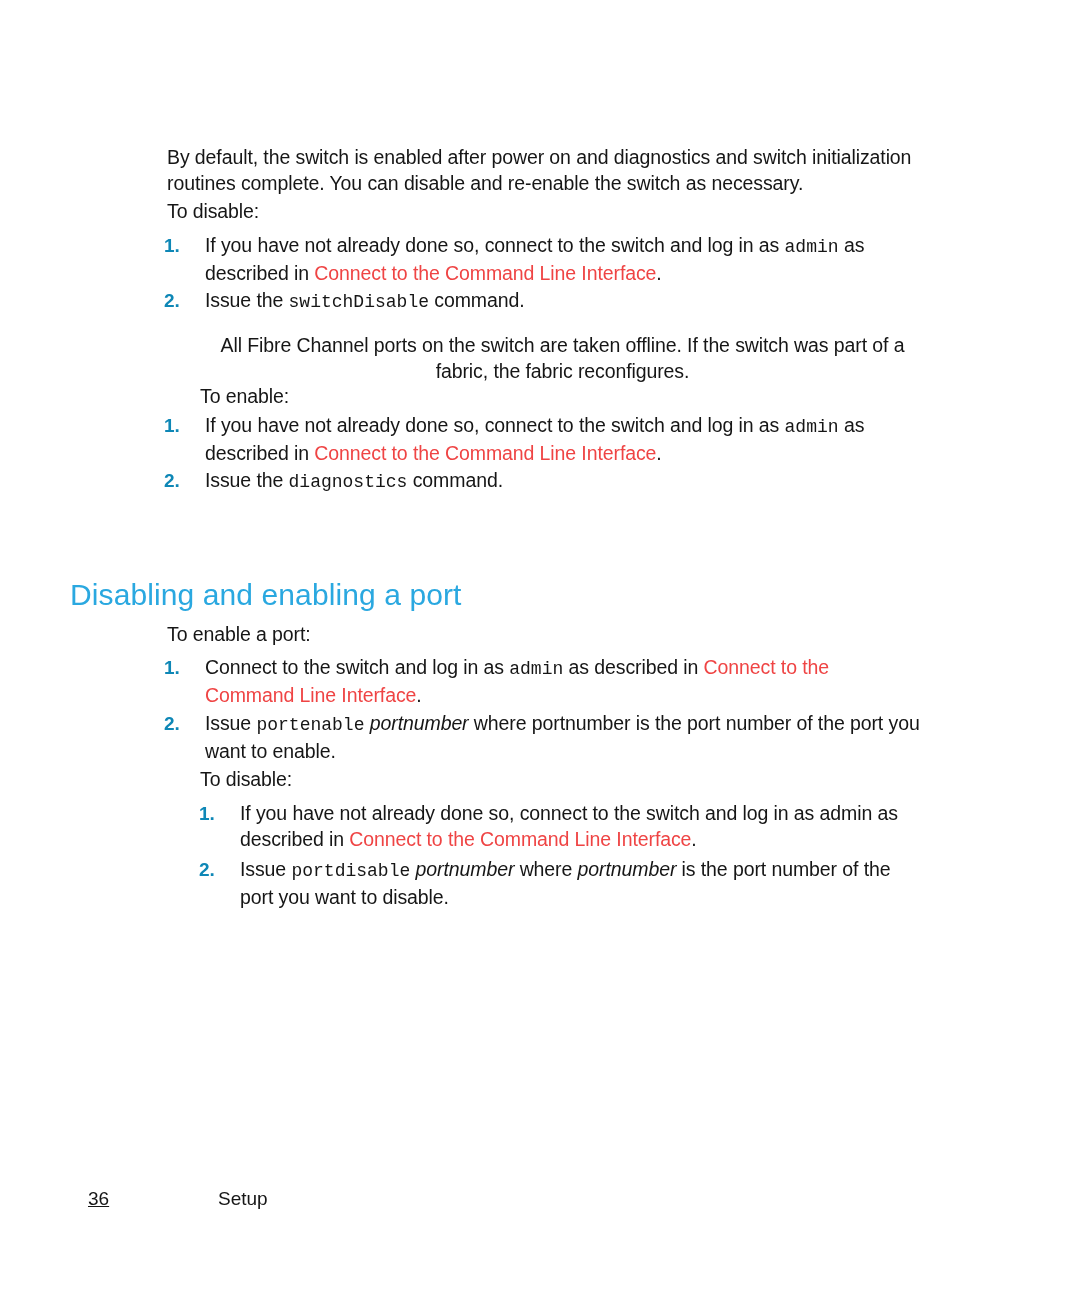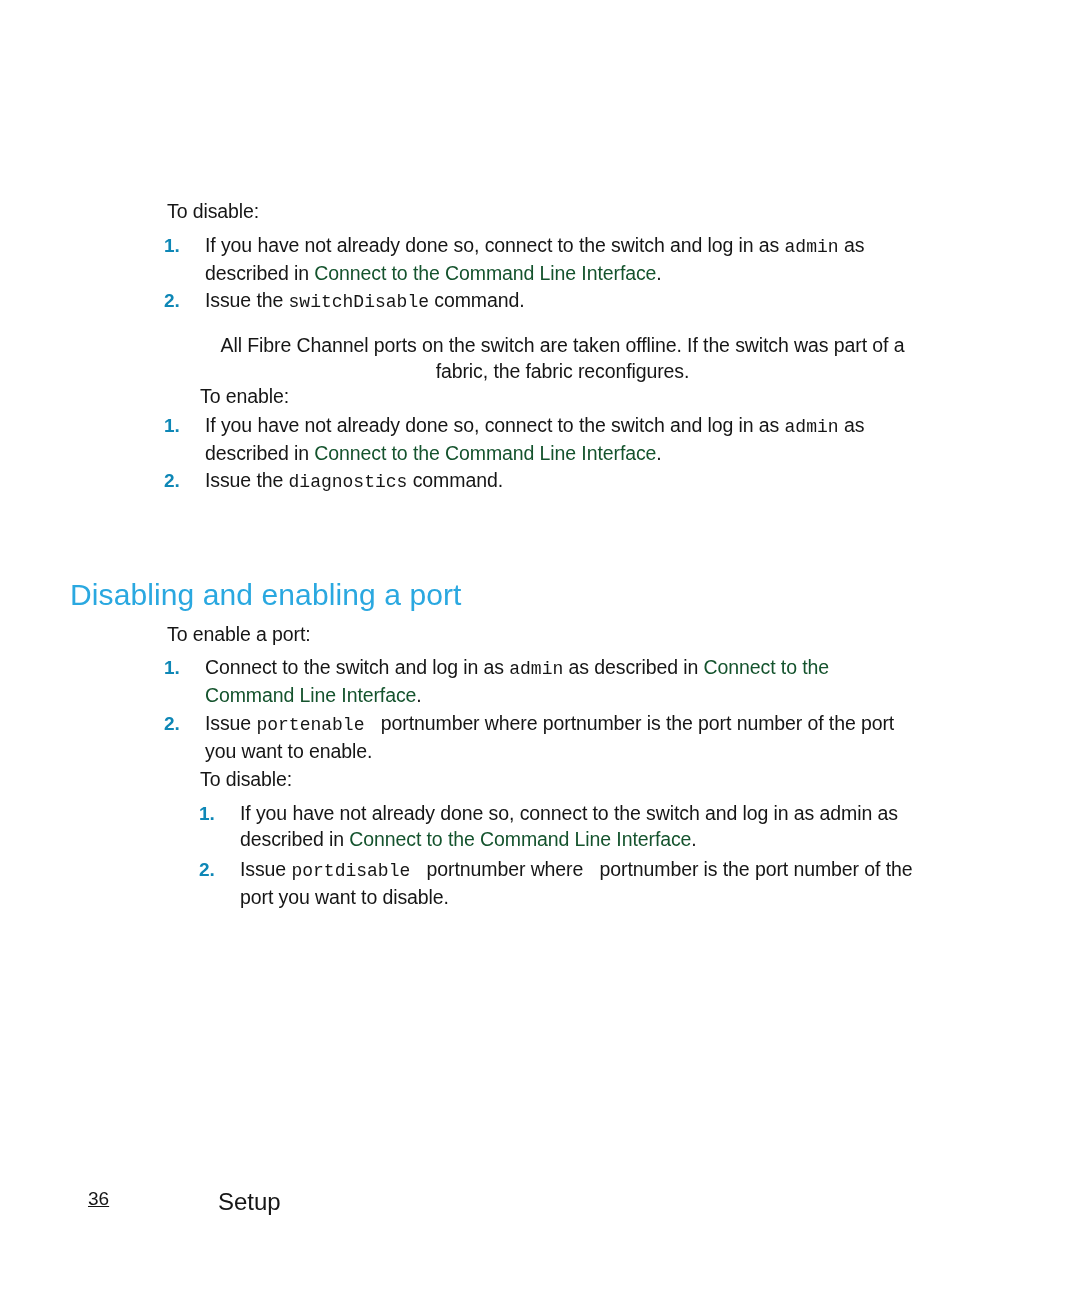--- a/index.html
+++ b/index.html
@@ -70,50 +70,51 @@
 
   
   .mono {
     font-family: "Liberation Mono", "DejaVu Sans Mono", monospace;
     font-size: 18px;
     letter-spacing: 0px;
     color: #161616;
     margin-top: 15px;
   }
   .lnk {
-    color: #14532d;
+    color: #ef4444;
   }
   .ital {
-    margin-left: 11px;
+    font-style: italic;
   }
 
   
   .footer-pageno {
     position: absolute;
     left: 88px;
     top: 1188px;
     font-size: 19px;
     color: #161616;
     text-decoration: underline;
   }
   .footer-label {
     position: absolute;
     left: 218px;
     top: 1188px;
-    font-size: 24px;
+    font-size: 19px;
     color: #161616;
     text-align: right;
   }
 </style>
 </head>
 <body>
 
 <div class="page">
 
 
+  <div class="para" style="left:167px; top:145px; width:760px;">By default, the switch is enabled after power on and diagnostics and switch initialization routines complete.  You can disable and re-enable the switch as necessary.</div>
 
   <div class="para" style="left:167px; top:199px;">To disable:</div>
 
   <div class="listitem" style="left:164px; top:233px; width:760px;">
     <span class="marker">1.</span>
     <span class="itemtext"><span>If you have not already done so, connect to the switch and log in as </span><span class="mono">admin</span><span> as described in </span><span class="lnk">Connect to the Command Line Interface</span><span>.</span></span>
   </div>
 
   <div class="listitem" style="left:164px; top:288px; width:760px;">
     <span class="marker">2.</span>

